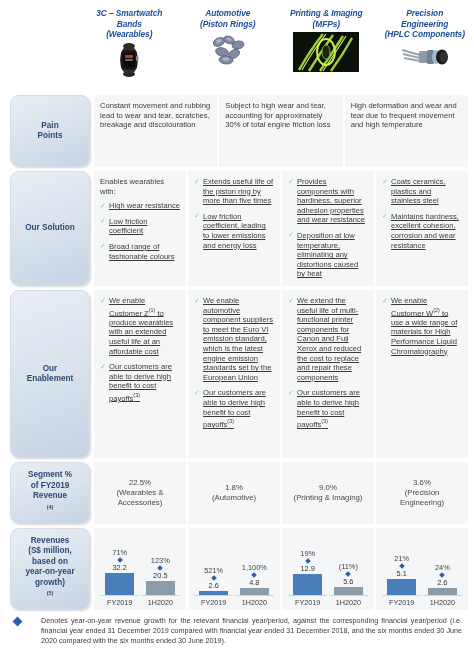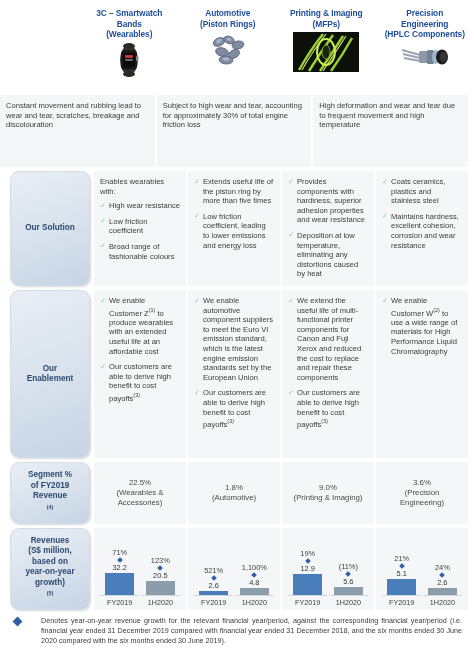--- a/index.html
+++ b/index.html
@@ -5,21 +5,21 @@
   * { box-sizing: border-box; margin: 0; padding: 0; }
   html, body {
     width: 474px; height: 661px;
     background: #ffffff;
     font-family: "Liberation Sans", sans-serif;
     overflow: hidden;
   }
   .page { position: relative; width: 474px; height: 661px; padding: 0; }
 
   
-  .headrow { display: flex; width: 474px; height: 95px; }
+  .headrow { display: flex; width: 474px; height: 95px; font-style: italic; }
   .head-spacer { width: 80px; flex: 0 0 80px; }
   .head-col {
     flex: 1 1 0; display: flex; flex-direction: column;
     align-items: center; padding: 8px 3px 0 3px;
   }
   .head-title {
     color: #1f4e9c; font-weight: bold; font-size: 8.4px;
     line-height: 10.6px; text-align: center; letter-spacing: -0.1px;
   }
   .head-img { margin-top: 3px; }
@@ -41,21 +41,21 @@
   .rowlabel span { display: block; }
   .cells { flex: 1 1 auto; display: flex; gap: 2px; padding-right: 6px; }
   .cell {
     flex: 1 1 0; background: #f4f6f8;
     padding: 6px 6px 6px 6px;
     color: #3b3b3b; font-size: 7.6px; line-height: 9.6px;
   }
   .cell p { margin-bottom: 5px; }
   .cell p:last-child { margin-bottom: 0; }
 
-  ul.ticks { list-style: none; }
+  ul.ticks { list-style: none; text-decoration: underline; }
   ul.ticks li {
     position: relative; padding-left: 9px; margin-bottom: 6px;
     font-size: 7.6px; line-height: 9.6px; color: #3b3b3b;
   }
   ul.ticks li:last-child { margin-bottom: 0; }
   .tick-icon {
     position: absolute; left: 0; top: 0.5px;
     width: 7px; height: 7px; color: #8fc6c2; font-size: 7px; line-height: 7px;
   }
   sup { font-size: 5.4px; vertical-align: super; }
@@ -193,20 +193,26 @@
           <rect x="29" y="7" width="7" height="14" rx="1.5" fill="#6f8296"></rect>
           <ellipse cx="38" cy="14" rx="4" ry="7" fill="#9fb6cc"></ellipse>
           <ellipse cx="44" cy="14" rx="6" ry="7.5" fill="#1b1b1b"></ellipse>
           <ellipse cx="45.5" cy="14" rx="3.5" ry="5.5" fill="#343434"></ellipse>
         </svg>
       </div>
     </div>
   </div>
 
   <div class="row" style="height:72px">
+    <div class="rowlabel">
+      <div>
+        <span>Pain</span>
+        <span>Points</span>
+      </div>
+    </div>
     <div class="cells">
       <div class="cell">
           <p>Constant movement and rubbing lead to wear and tear, scratches, breakage and discolouration</p>
         </div>
       <div class="cell">
           <p>Subject to high wear and tear, accounting for approximately 30% of total engine friction loss</p>
         </div>
       <div class="cell">
           <p>High deformation and wear and tear due to frequent movement and high temperature</p>
         </div>

